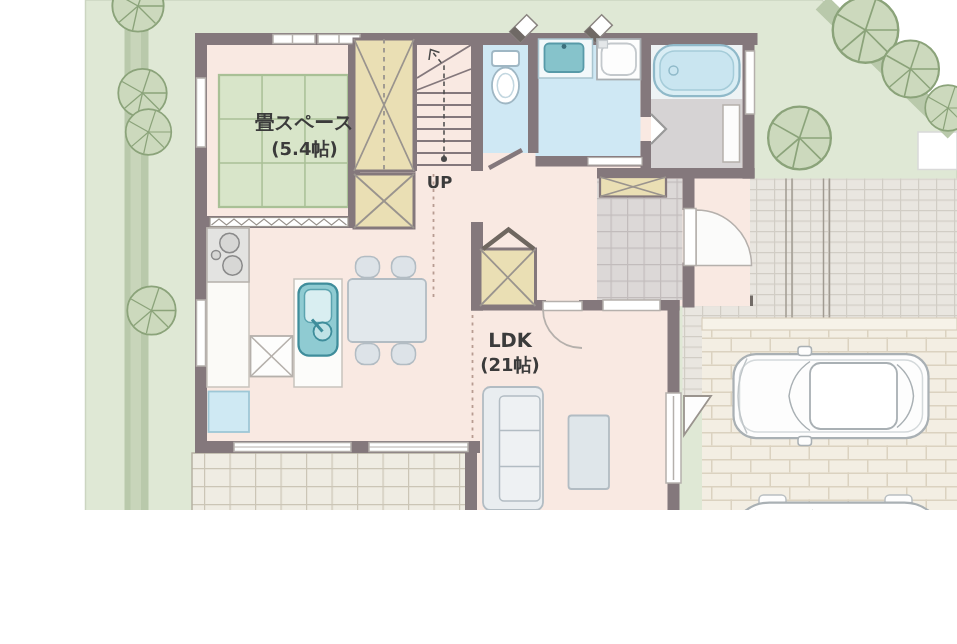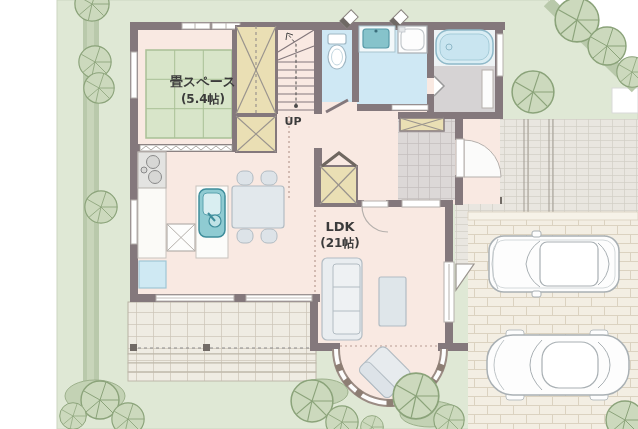--- a/index.html
+++ b/index.html
@@ -1,16 +1,16 @@
 <!DOCTYPE html>
 <html><head>
 <meta charset="utf-8">
 <style>
   html,body{margin:0;padding:0;background:#ffffff;}
-  #stage{position:relative;width:638px;height:429px;background:#ffffff;overflow:hidden;
+  #stage{position:relative;width:638px;height:340px;background:#ffffff;overflow:hidden;
          font-family:"DejaVu Sans",sans-serif;}
   svg{display:block}
   text{font-family:"DejaVu Sans",sans-serif;fill:#3b3b3b;}
   .room-label{font-size:13px;font-weight:600;}
   .size-label{font-size:12px;font-weight:600;}
   .up-label{font-size:11px;font-weight:700;}
 </style>
 </head>
 <body>
 

